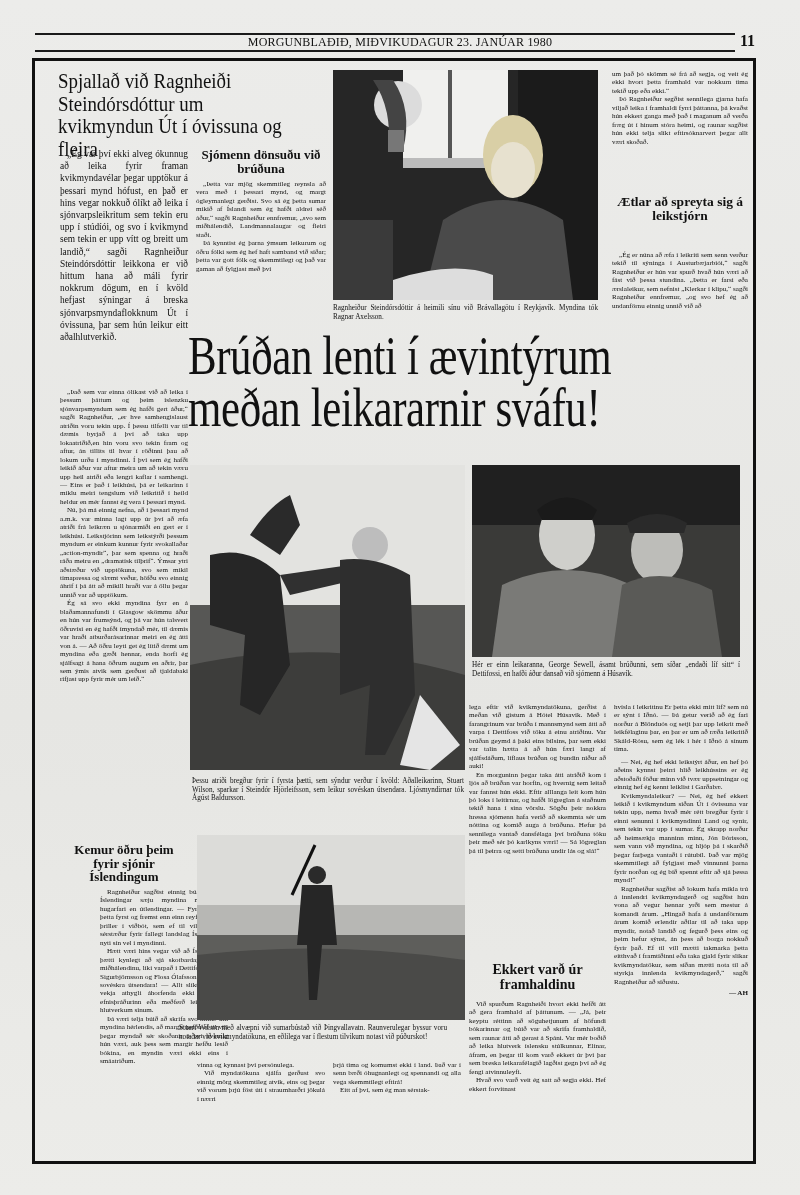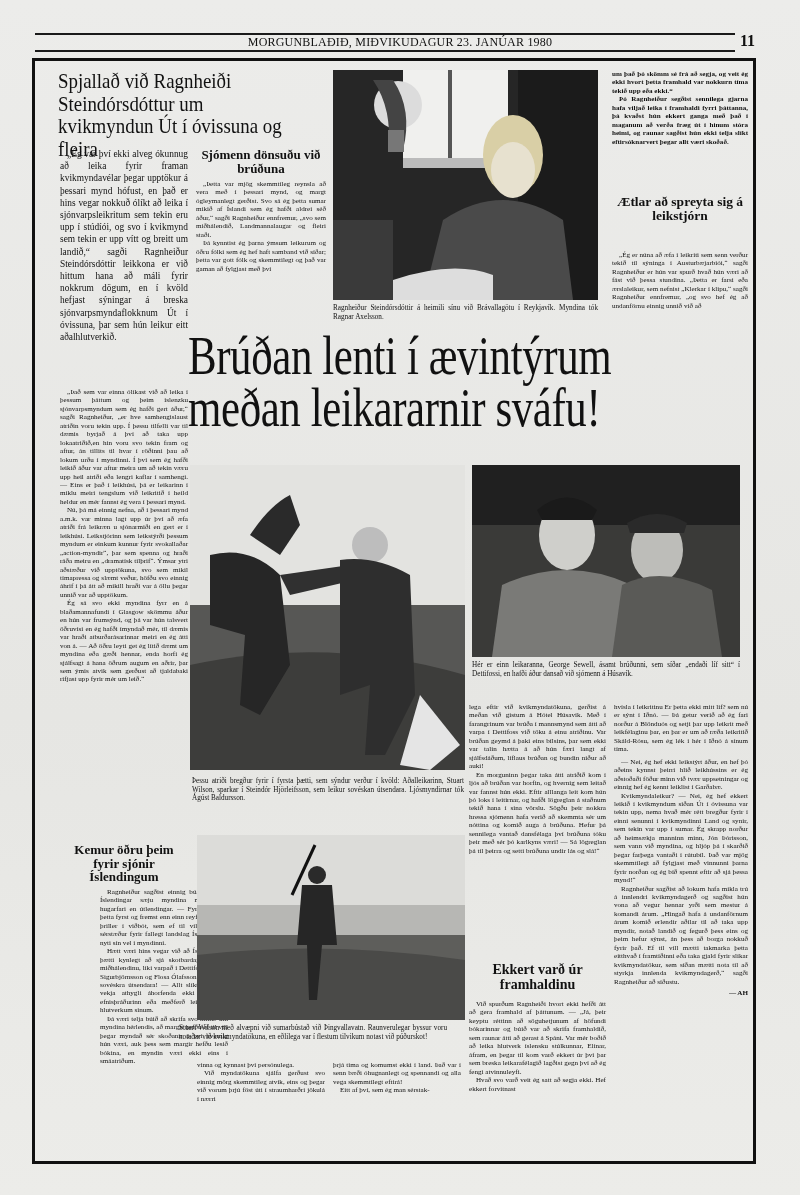--- a/index.html
+++ b/index.html
@@ -68,21 +68,21 @@
       <rect x="185" y="0" width="80" height="230" fill="#1b1b1b"></rect>
       <ellipse cx="180" cy="85" rx="30" ry="40" fill="#d9cfa6"></ellipse>
       <ellipse cx="180" cy="100" rx="22" ry="28" fill="#e7e1cf"></ellipse>
       <path d="M110 150 Q170 110 230 150 L240 230 L90 230 Z" fill="#4a4a4a"></path>
       <path d="M60 210 Q120 190 160 205 L160 230 L40 230 Z" fill="#ddd"></path>
       <rect x="0" y="150" width="60" height="80" fill="#3a3a3a"></rect>
     </svg>
   </div>
   <div class="caption" style="left:333px;top:304px;width:265px;">Ragnheiður Steindórsdóttir á heimili sínu við Brávallagötu í Reykjavík. Myndina tók Ragnar Axelsson.</div>
 
-  <div class="block" style="left:612px;top:70px;width:136px;font-weight:bold;">
+  <div class="block" style="left:612px;top:70px;width:136px;">
     <p style="text-indent:0">um það þó skömm sé frá að segja, og veit ég ekki hvort þetta framhald var nokkurn tíma tekið upp eða ekki.“</p>
     <p>Þó Ragnheiður segðist sennilega gjarna hafa viljað leika í framhaldi fyrri þáttanna, þá kvaðst hún ekkert ganga með það í maganum að verða fræg út í hinum stóra heimi, og raunar sagðist hún ekki telja slíkt eftirsóknarvert þegar allt væri skoðað.</p>
   </div>
   <div class="sub" style="left:612px;top:195px;width:136px;font-size:13.5px;">Ætlar að spreyta sig á leikstjórn</div>
   <div class="block" style="left:612px;top:245px;width:136px;margin-top:6px;">
     <p>„Ég er núna að æfa í leikriti sem senn verður tekið til sýninga í Austurbæjarbíói,“ sagði Ragnheiður er hún var spurð hvað hún væri að fást við þessa stundina. „Þetta er farsi eða ærslaleikur, sem nefnist „Klerkar í klípu,“ sagði Ragnheiður ennfremur, „og svo hef ég að undanförnu einnig unnið við að</p>
   </div>
 
   <div class="headline">
     <div>Brúðan lenti í ævintýrum</div>

